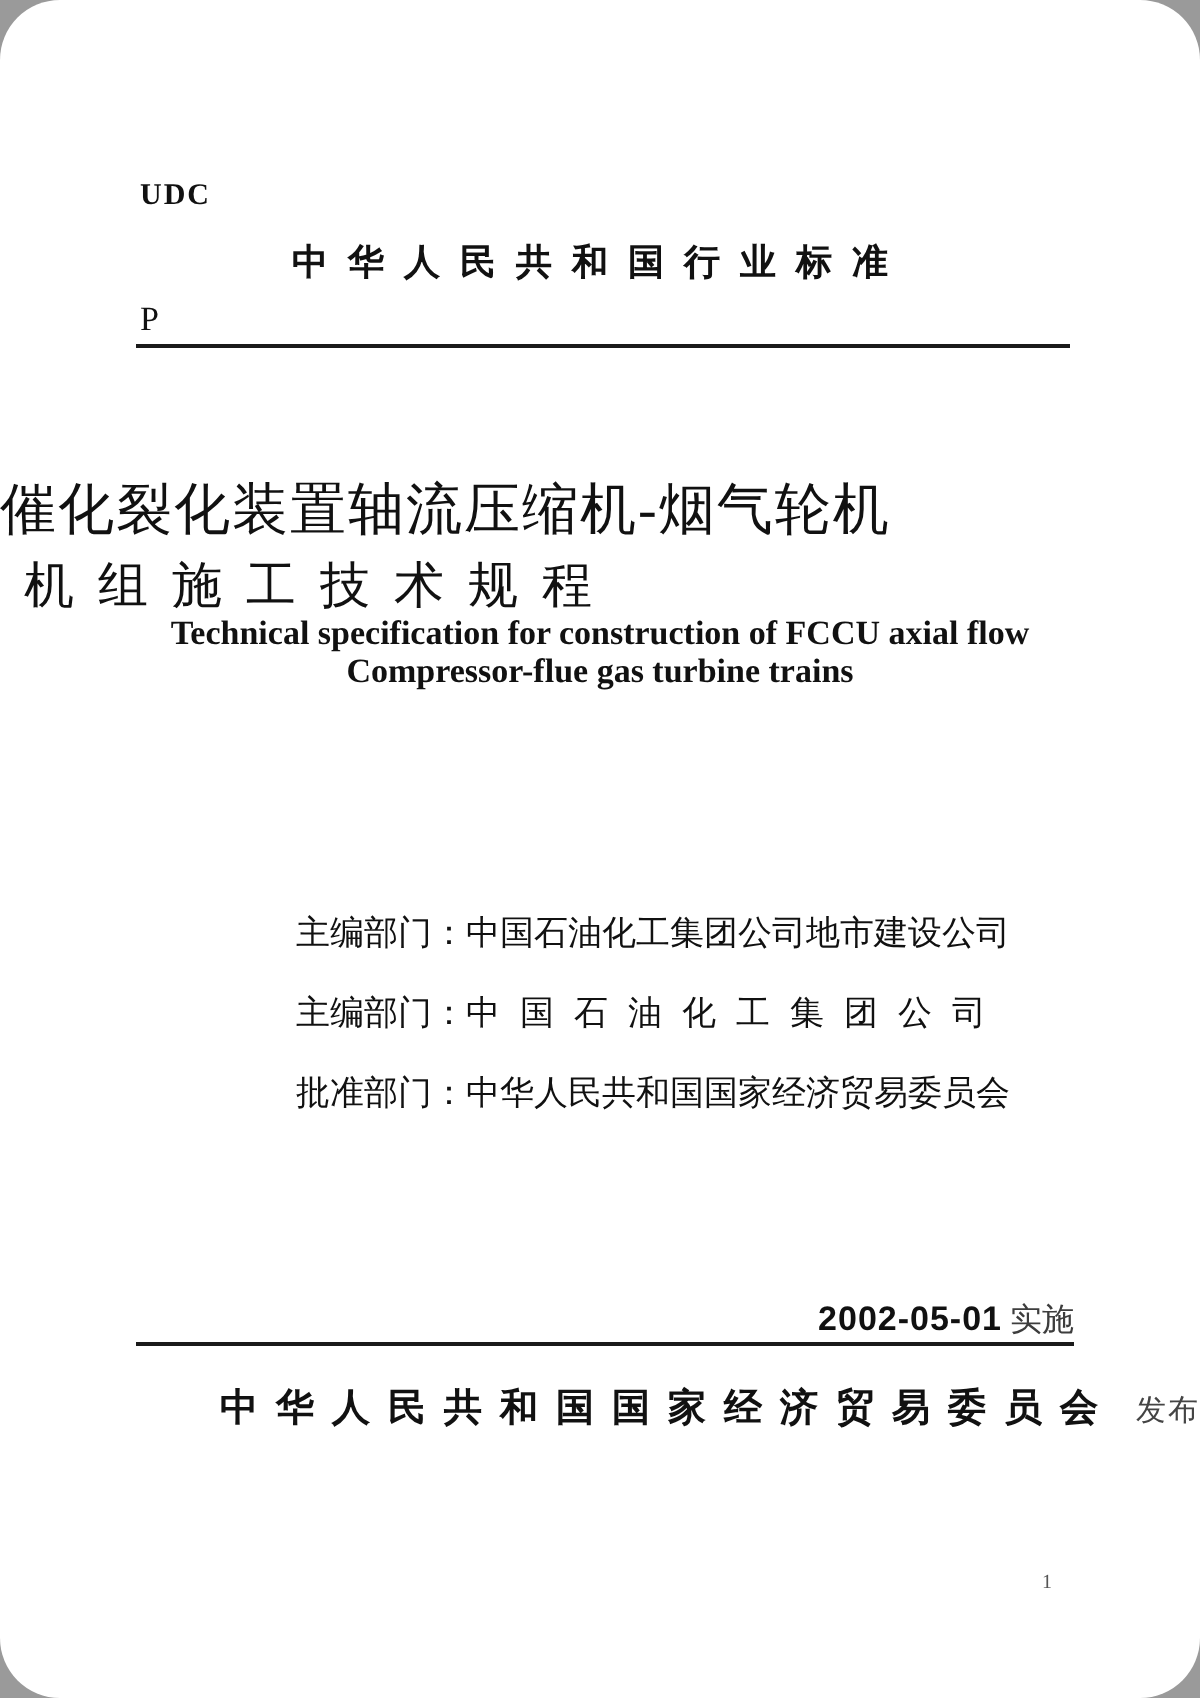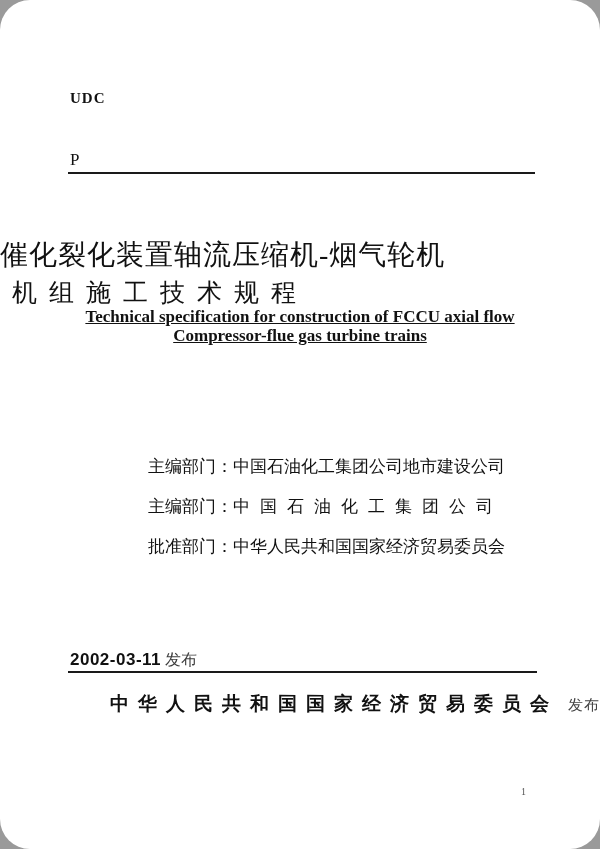--- a/index.html
+++ b/index.html
@@ -73,21 +73,20 @@
     text-indent: 12px;
     white-space: nowrap;
   }
   .title-en {
     left: 0;
     width: 600px;
     text-align: center;
     font-size: 17px;
     font-weight: 700;
     white-space: nowrap;
-    text-decoration: underline;
   }
   .title-en-1 { top: 307px; }
   .title-en-2 { top: 326px; }
 
   .dept-block {
     left: 148px; top: 439px;
     width: 370px;
   }
   .dept-row {
     margin-bottom: 17px;
@@ -148,20 +147,21 @@
     color: #555555;
   }
 </style>
 </head>
 <body>
 
 <div class="page">
 
   <div class="abs udc">UDC</div>
 
+  <div class="abs std-type">中华人民共和国行业标准</div>
 
   <div class="abs class-row">
     <span class="class-code">P</span>
   </div>
 
   <div class="abs rule-top"></div>
 
   <div class="abs title-zh-1">催化裂化装置轴流压缩机-烟气轮机</div>
   <div class="abs title-zh-2">机组施工技术规程</div>
 
@@ -174,22 +174,22 @@
     </div>
     <div class="dept-row">
       <span class="dept-label">主编部门：</span><span class="dept-value spaced">中国石油化工集团公司</span>
     </div>
     <div class="dept-row">
       <span class="dept-label">批准部门：</span><span class="dept-value">中华人民共和国国家经济贸易委员会</span>
     </div>
   </div>
 
   <div class="abs date-row">
-    <span class="date-left">
-      <span class="date-num">2002-03-11</span><span class="date-word">发布</span>
+    <span class="date-right">
+      <span class="date-num">2002-05-01</span><span class="date-word">实施</span>
     </span>
   </div>
 
   <div class="abs rule-bottom"></div>
 
   <div class="abs issuer-row">
     <span class="issuer-name">中华人民共和国国家经济贸易委员会</span><span class="issuer-suffix">发布</span>
   </div>
 
   <div class="abs page-number">1</div>

